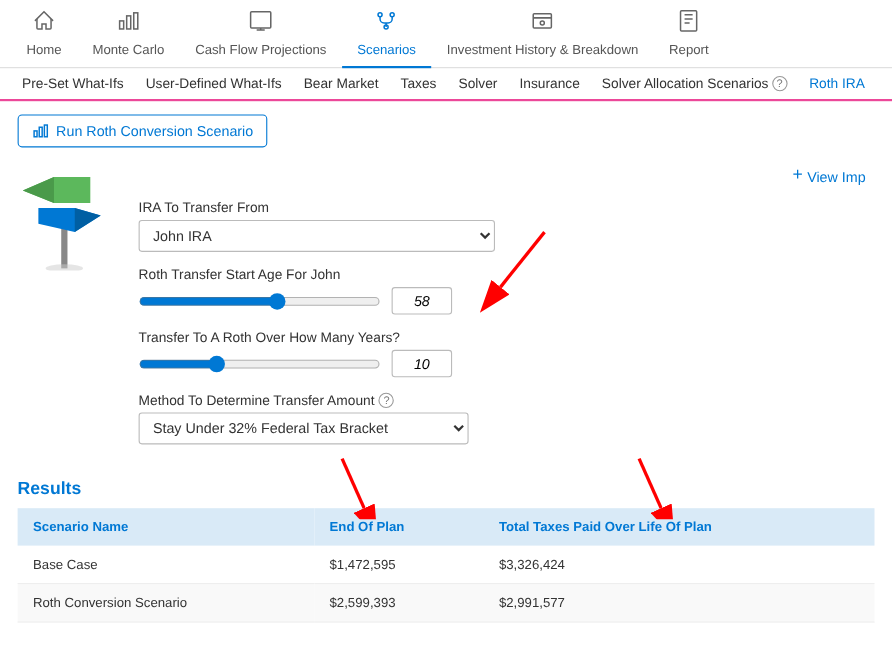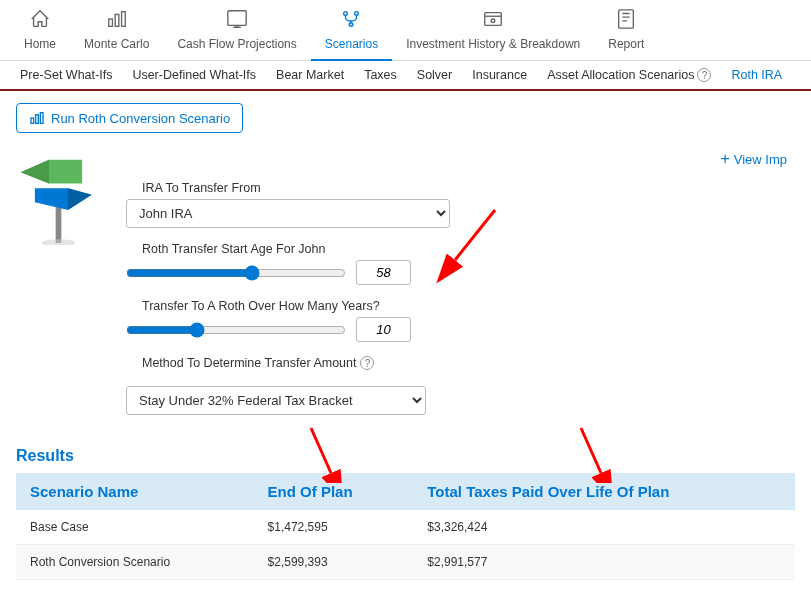--- a/index.html
+++ b/index.html
@@ -25,21 +25,21 @@
       margin-bottom: -1px;
     }
     .nav-item.active { color: #0078d4; border-bottom: 2px solid #0078d4; }
     .nav-icon { font-size: 20px; margin-bottom: 2px; }
     .nav-label { white-space: nowrap; }
 
     
     .sub-nav {
       display: flex;
       align-items: center;
-      border-bottom: 2px solid #7f1d1d;
+      border-bottom: 2px solid #ec4899;
       padding: 0 10px;
       font-size: 12.5px;
       overflow: hidden;
     }
     .sub-nav-item {
       padding: 7px 10px;
       cursor: pointer;
       white-space: nowrap;
       color: #333;
       border-bottom: 2px solid transparent;
@@ -74,21 +74,21 @@
       margin-top: 12px;
       gap: 20px;
     }
     .logo-area {
       width: 90px;
       flex-shrink: 0;
       margin-top: 10px;
     }
     .fields-area { flex: 1; }
     .field-row { margin-bottom: 14px; }
-    .field-label { font-size: 12.5px; color: #333; margin-bottom: 4px; margin-left: 16px; }
+    .field-label { font-size: 12.5px; color: #333; margin-bottom: 4px; }
     .field-label.with-help { display: flex; align-items: flex-start; gap: 4px; }
 
     select {
       width: 324px;
       padding: 5px 8px;
       border: 1px solid #bbb;
       border-radius: 3px;
       font-size: 13px;
       color: #333;
       background: #fff;
@@ -134,21 +134,21 @@
       width: 100%;
       border-collapse: collapse;
     }
     .results-table thead tr {
       background: #d9eaf7;
     }
     .results-table thead th {
       padding: 10px 14px;
       text-align: left;
       color: #0078d4;
-      font-size: 15px;
+      font-size: 12px;
       font-weight: 600;
     }
     .results-table tbody tr {
       border-bottom: 1px solid #eee;
     }
     .results-table tbody tr:nth-child(even) { background: #f9f9f9; }
     .results-table tbody td {
       padding: 10px 14px;
       font-size: 12px;
     }
@@ -227,21 +227,21 @@
 </nav>
 
 <div class="sub-nav">
   <div class="sub-nav-item">Pre-Set What-Ifs</div>
   <div class="sub-nav-item">User-Defined What-Ifs</div>
   <div class="sub-nav-item">Bear Market</div>
   <div class="sub-nav-item">Taxes</div>
   <div class="sub-nav-item">Solver</div>
   <div class="sub-nav-item">Insurance</div>
   <div class="sub-nav-item has-help">
-    <span>Asset Allocation Scenarios</span>
+    <span>Solver Allocation Scenarios</span>
     <span class="help-icon">?</span>
   </div>
   <div class="sub-nav-item active">Roth IRA</div>
 </div>
 
 <div class="content">
 
   <div style="display:flex; align-items:flex-start; justify-content:space-between;">
     <button class="run-button">
       <span style="display:inline-flex;align-items:center;">
@@ -302,21 +302,21 @@
           <input type="range" min="1" max="30" value="10" style="">
           <input type="text" class="number-input" value="10" style="">
         </div>
       </div>
 
       <div class="field-row">
         <div class="field-label with-help">
           <span>Method To Determine Transfer Amount</span>
           <span class="help-icon">?</span>
         </div>
-        <select style="width:300px;margin-top:12px;">
+        <select style="width:300px;">
           <option>Stay Under 32% Federal Tax Bracket</option>
         </select>
       </div>
     </div>
 
     <div style="position:absolute; top:60px; right:290px; pointer-events:none;">
       <svg width="80" height="80" viewBox="0 0 80 80">
         <defs>
           <marker id="arrowhead1" markerWidth="10" markerHeight="7" refX="0" refY="3.5" orient="auto">
             <polygon points="0 0, 10 3.5, 0 7" fill="red"></polygon>

